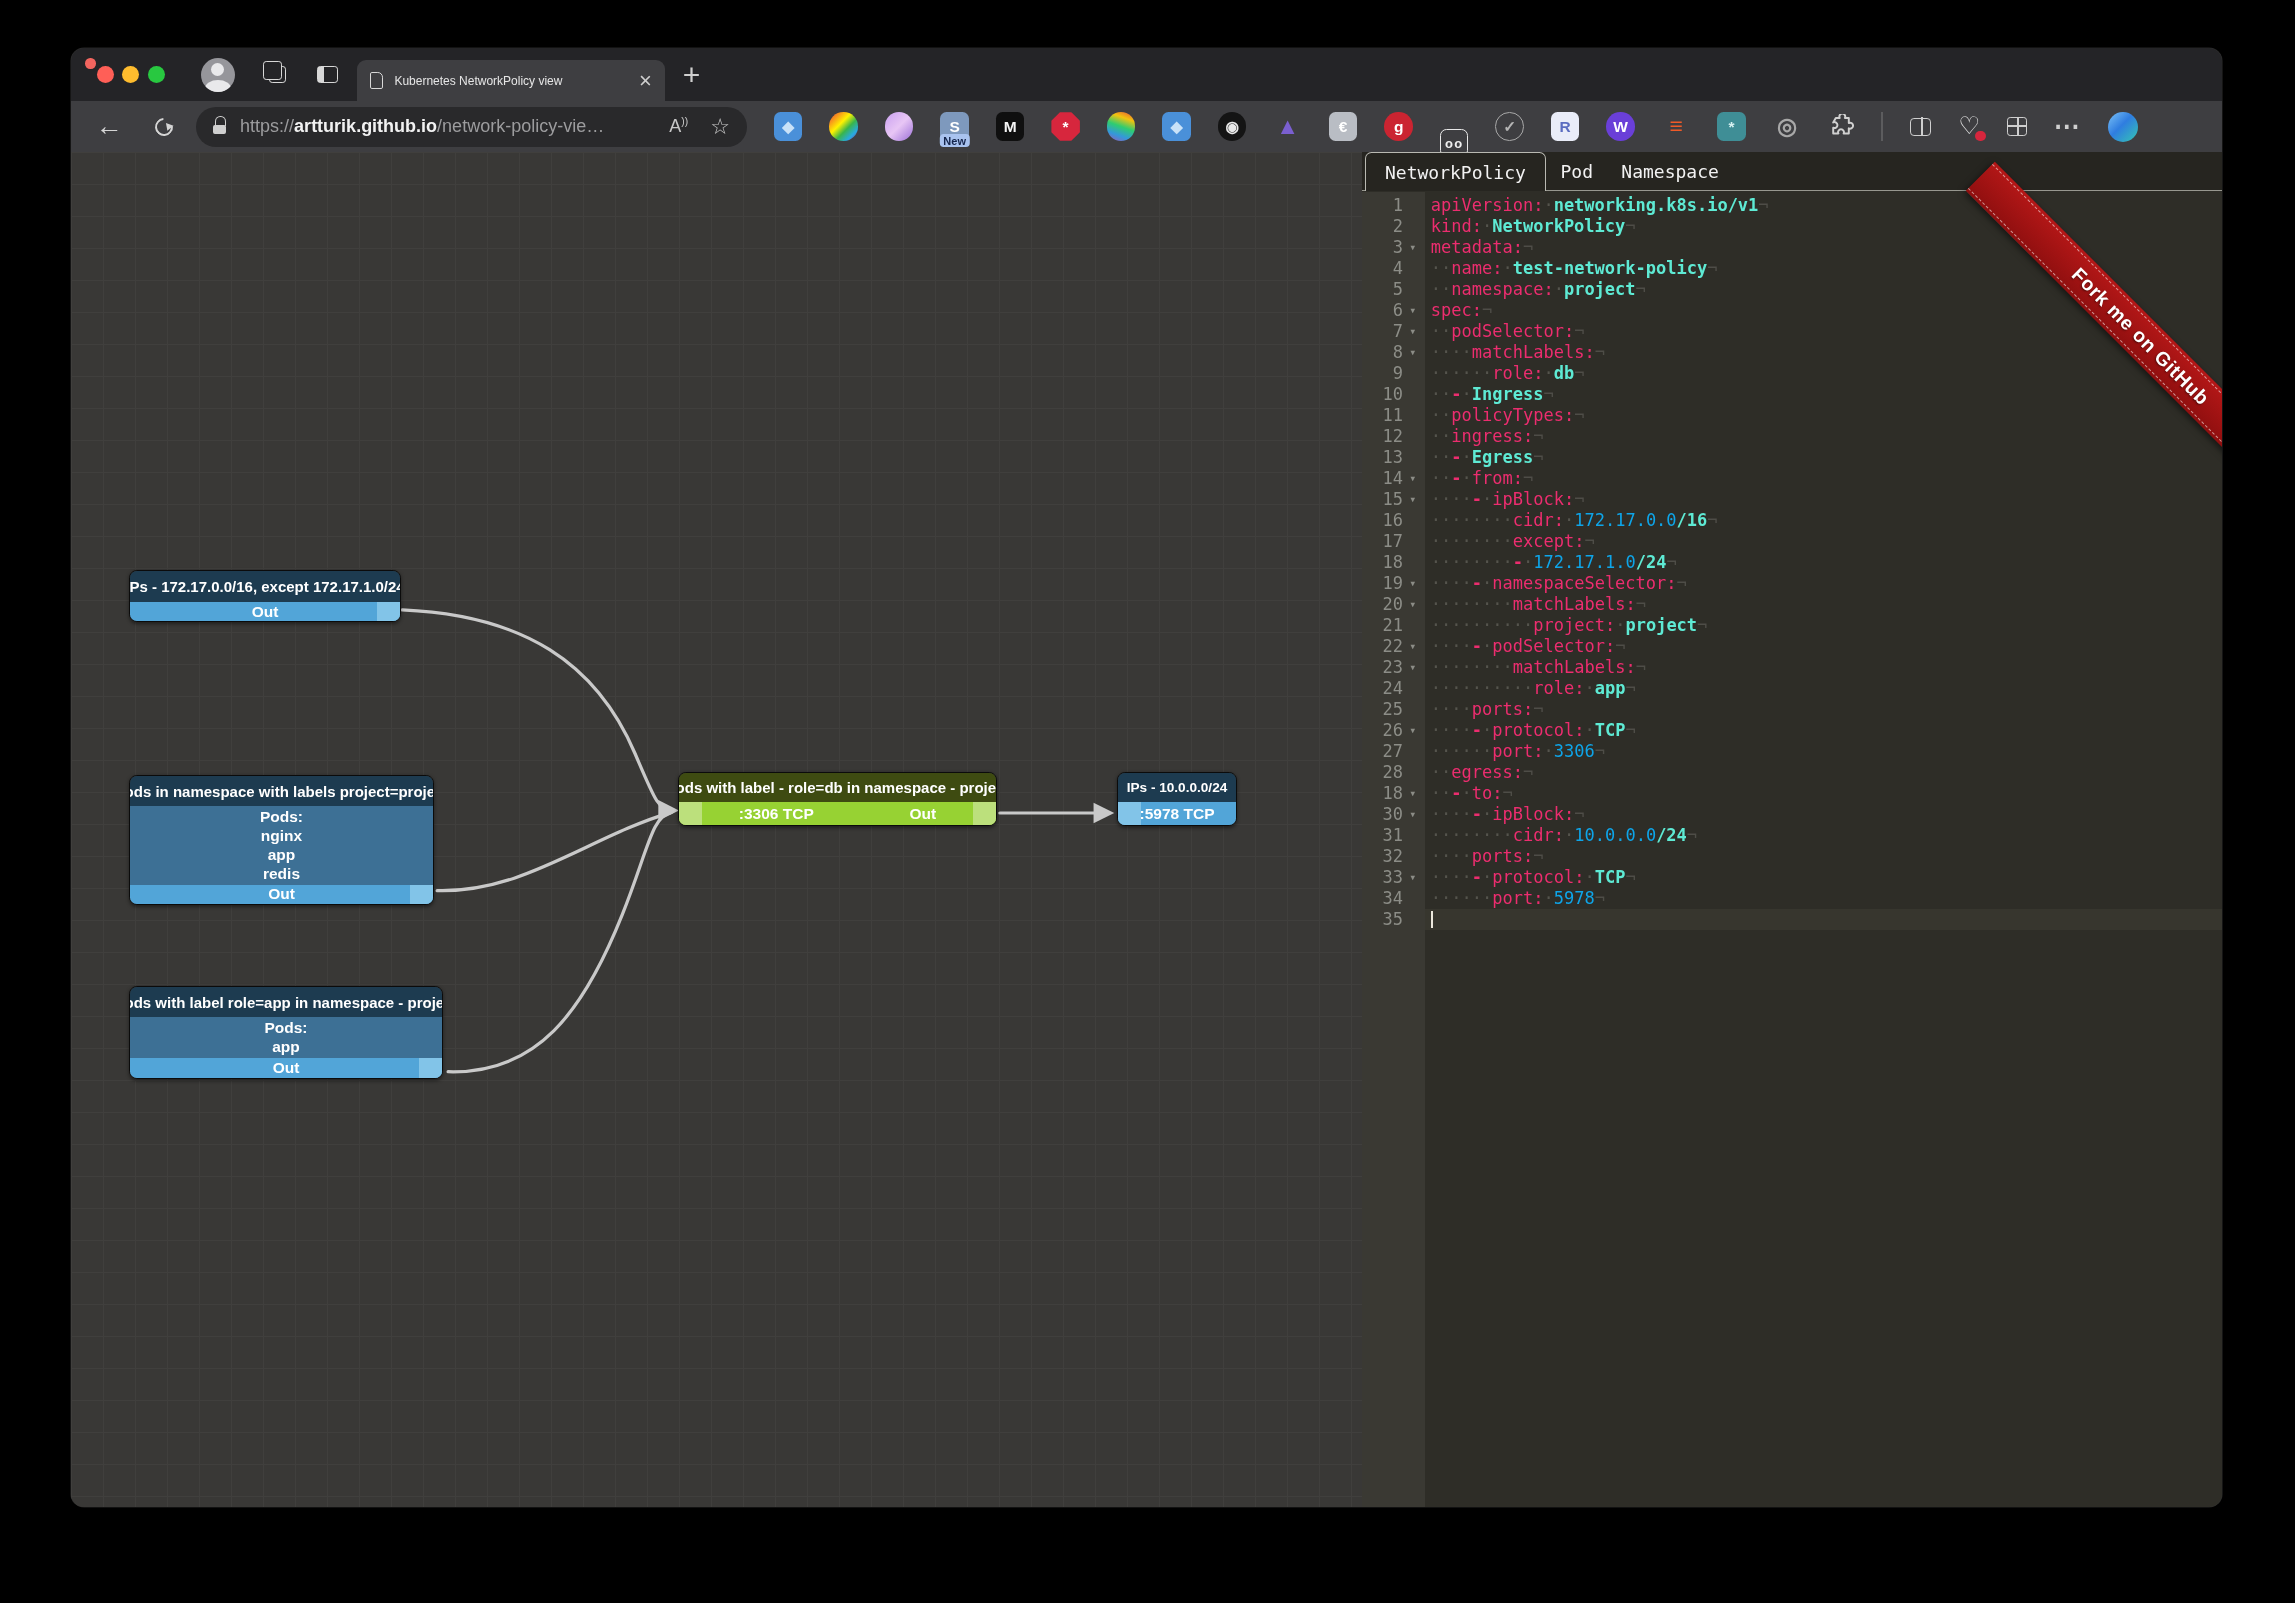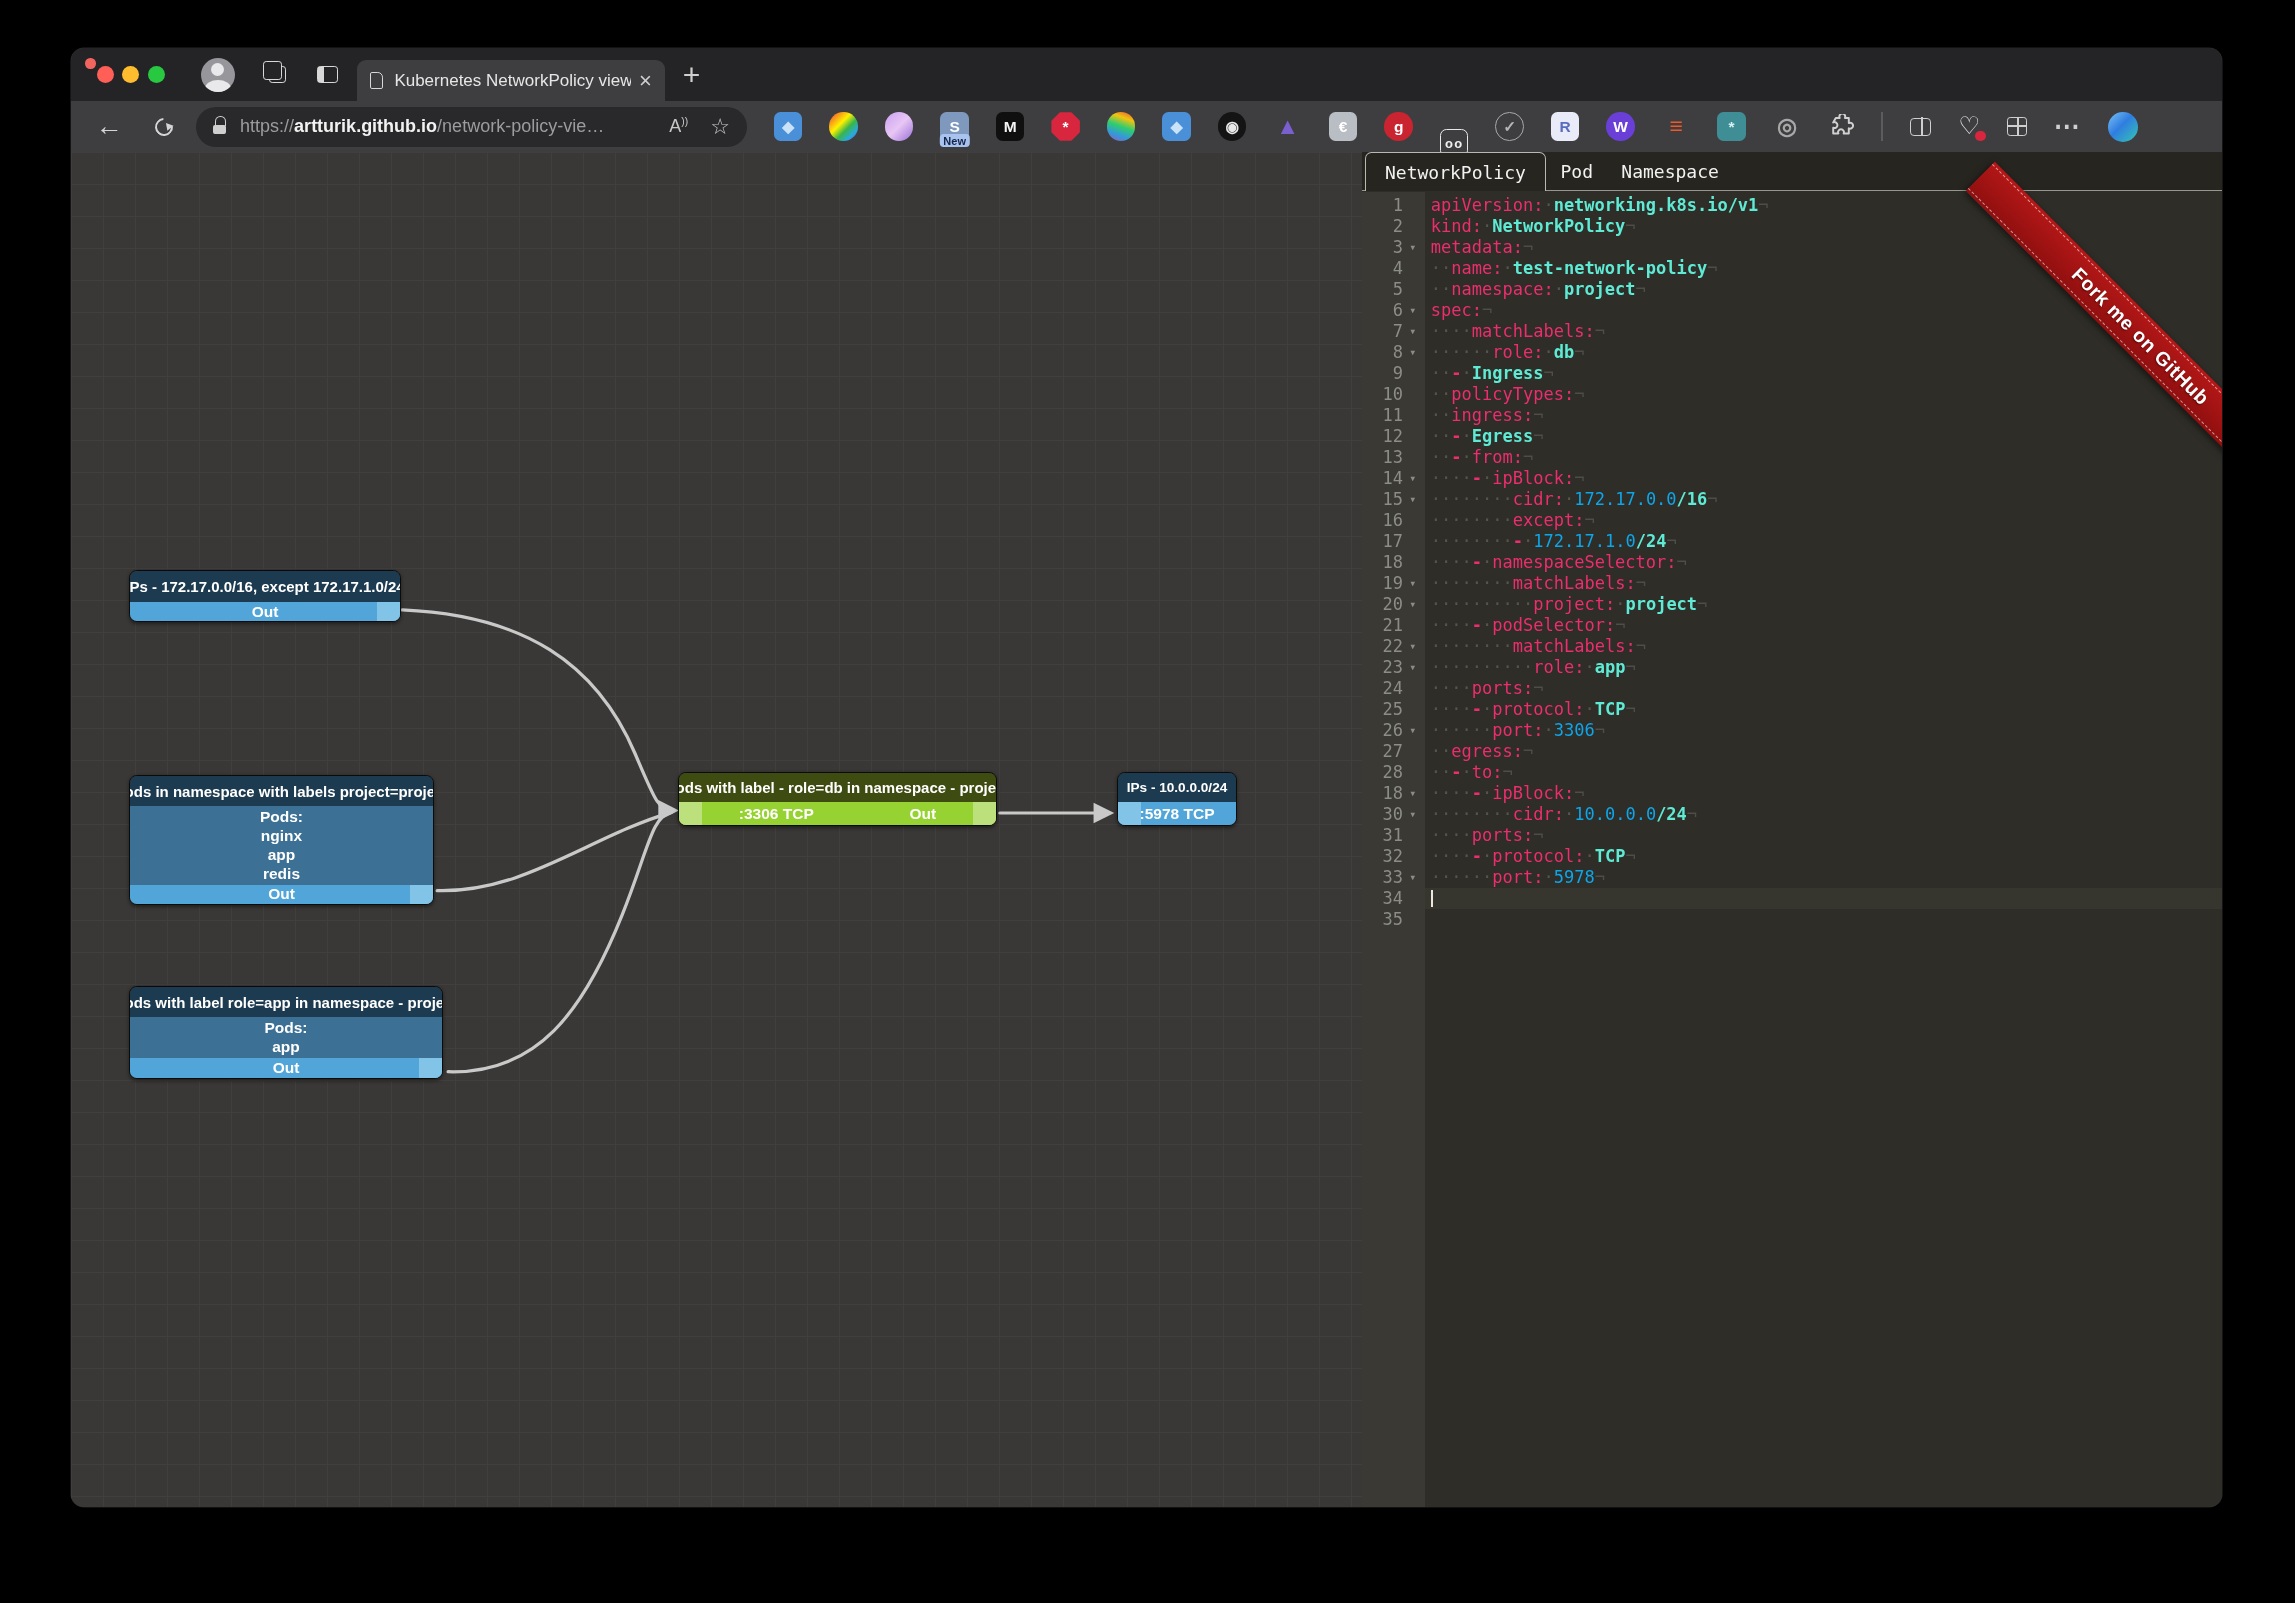--- a/index.html
+++ b/index.html
@@ -20,21 +20,21 @@
   .avatar::before { content:""; position:absolute; top:5.8px; left:10.3px; width:13px; height:13px; border-radius:50%; background:#e9e9eb; }
   .avatar::after  { content:""; position:absolute; bottom:-5.8px; left:3.9px; width:26px; height:17px; border-radius:50%; background:#e9e9eb; }
   .avatar-badge { position:absolute; width:10.3px; height:10.3px; border-radius:50%; background:#f2655f; margin-left:-11.6px; margin-top:-22px; z-index:2; }
   .stack { width:17px; height:17px; border:1.9px solid #d8d8d8; border-radius:3.2px; position:relative; margin-left:34px; }
   .stack::before { content:""; position:absolute; width:17px; height:17px; border:1.9px solid #d8d8d8; border-radius:3.2px; left:-6.5px; top:-6.5px; background:#242427; }
   .sbar { width:21px; height:17.5px; border:1.9px solid #d8d8d8; border-radius:3.2px; position:relative; margin-left:31px; }
   .sbar::before { content:""; position:absolute; left:0; top:0; bottom:0; width:6.5px; background:#d8d8d8; }
   .btab { align-self:flex-end; margin-left:19px; width:308px; height:41px; background:#3e3e41;
           border-radius:9px 9px 0 0; display:flex; align-items:center; padding:0 13px; }
   .doc { width:13px; height:17px; border:1.9px solid #d8d8d8; border-radius:1.9px 5.2px 1.9px 1.9px; flex:none; }
-  .btab-title { color:#e6e6e6; font-size:17px; margin-left:11.6px; white-space:nowrap; overflow:hidden; flex:1; }
+  .btab-title { color:#e6e6e6; font-size:12px; margin-left:11.6px; white-space:nowrap; overflow:hidden; flex:1; }
   .btab-close { color:#cfcfcf; font-size:22px; margin-left:7.8px; line-height:1; }
   .newtab { color:#cfcfcf; font-size:30px; font-weight:300; margin-left:18px; line-height:1; }
 
   
   .toolbar { position:absolute; left:0; top:53px; right:0; height:51px; background:#3e3e41;
              display:flex; align-items:center; padding:0 15.5px 0 24.6px; gap:27px; }
   .navbtn { color:#d5d5d5; font-size:27px; line-height:1; flex:none; }
   .reload { width:18px; height:18px; border:2.3px solid #d5d5d5; border-radius:50%; border-top-color:transparent; transform:rotate(40deg); position:relative; flex:none; margin-left:5.2px; }
   .reload::after { content:""; position:absolute; right:-3.9px; top:-2.6px; border:4.5px solid transparent; border-left:7.1px solid #d5d5d5; transform:rotate(-50deg); }
   .urlpill { flex:none; width:551px; height:40px; background:#29292b; border-radius:20px;
@@ -396,20 +396,21 @@
             </div>
           </div>
         <div class="codearea" id="code">
 
         <div class="c-row"><span class="tk">apiVersion:</span><span class="dot">·</span><span class="tv">networking.k8s.io/v1</span><span class="eol">¬</span></div>
             <div class="c-row"><span class="tk">kind:</span><span class="dot">·</span><span class="tv">NetworkPolicy</span><span class="eol">¬</span></div>
             <div class="c-row"><span class="tk">metadata:</span><span class="eol">¬</span></div>
             <div class="c-row"><span class="dot">·</span><span class="dot">·</span><span class="tk">name:</span><span class="dot">·</span><span class="tv">test-network-policy</span><span class="eol">¬</span></div>
             <div class="c-row"><span class="dot">·</span><span class="dot">·</span><span class="tk">namespace:</span><span class="dot">·</span><span class="tv">project</span><span class="eol">¬</span></div>
             <div class="c-row"><span class="tk">spec:</span><span class="eol">¬</span></div>
+            <div class="c-row"><span class="dot">·</span><span class="dot">·</span><span class="tk">podSelector:</span><span class="eol">¬</span></div>
             <div class="c-row"><span class="dot">·</span><span class="dot">·</span><span class="dot">·</span><span class="dot">·</span><span class="tk">matchLabels:</span><span class="eol">¬</span></div>
             <div class="c-row"><span class="dot">·</span><span class="dot">·</span><span class="dot">·</span><span class="dot">·</span><span class="dot">·</span><span class="dot">·</span><span class="tk">role:</span><span class="dot">·</span><span class="tv">db</span><span class="eol">¬</span></div>
             <div class="c-row"><span class="dot">·</span><span class="dot">·</span><span class="td">-</span><span class="dot">·</span><span class="tv">Ingress</span><span class="eol">¬</span></div>
             <div class="c-row"><span class="dot">·</span><span class="dot">·</span><span class="tk">policyTypes:</span><span class="eol">¬</span></div>
             <div class="c-row"><span class="dot">·</span><span class="dot">·</span><span class="tk">ingress:</span><span class="eol">¬</span></div>
             <div class="c-row"><span class="dot">·</span><span class="dot">·</span><span class="td">-</span><span class="dot">·</span><span class="tv">Egress</span><span class="eol">¬</span></div>
             <div class="c-row"><span class="dot">·</span><span class="dot">·</span><span class="td">-</span><span class="dot">·</span><span class="tk">from:</span><span class="eol">¬</span></div>
             <div class="c-row"><span class="dot">·</span><span class="dot">·</span><span class="dot">·</span><span class="dot">·</span><span class="td">-</span><span class="dot">·</span><span class="tk">ipBlock:</span><span class="eol">¬</span></div>
             <div class="c-row"><span class="dot">·</span><span class="dot">·</span><span class="dot">·</span><span class="dot">·</span><span class="dot">·</span><span class="dot">·</span><span class="dot">·</span><span class="dot">·</span><span class="tk">cidr:</span><span class="dot">·</span><span class="tn">172.17.0.0</span><span class="tv">/16</span><span class="eol">¬</span></div>
             <div class="c-row"><span class="dot">·</span><span class="dot">·</span><span class="dot">·</span><span class="dot">·</span><span class="dot">·</span><span class="dot">·</span><span class="dot">·</span><span class="dot">·</span><span class="tk">except:</span><span class="eol">¬</span></div>

